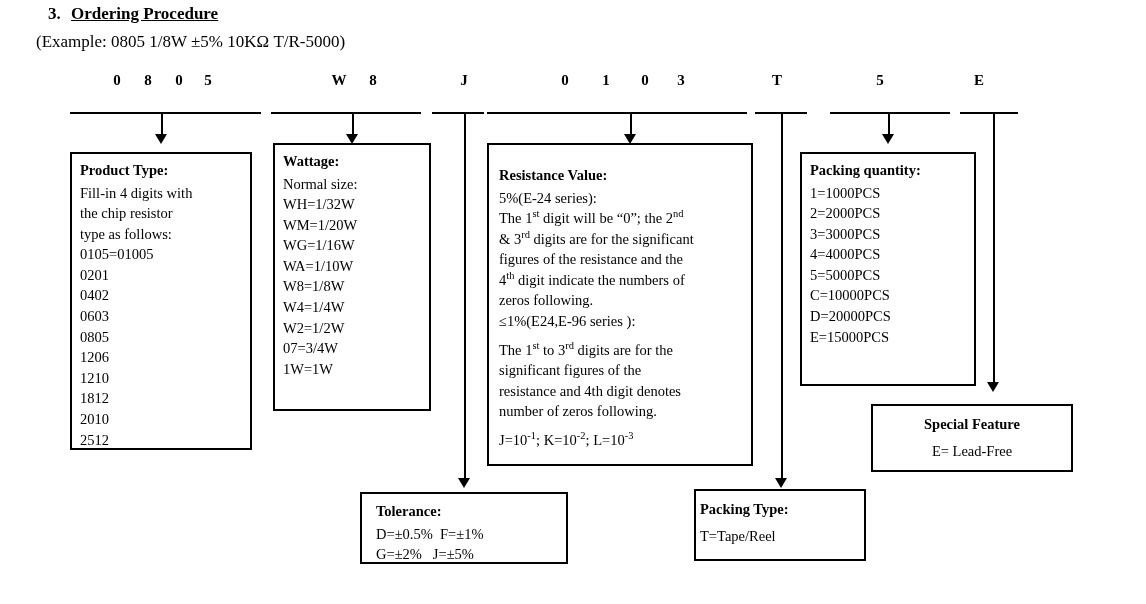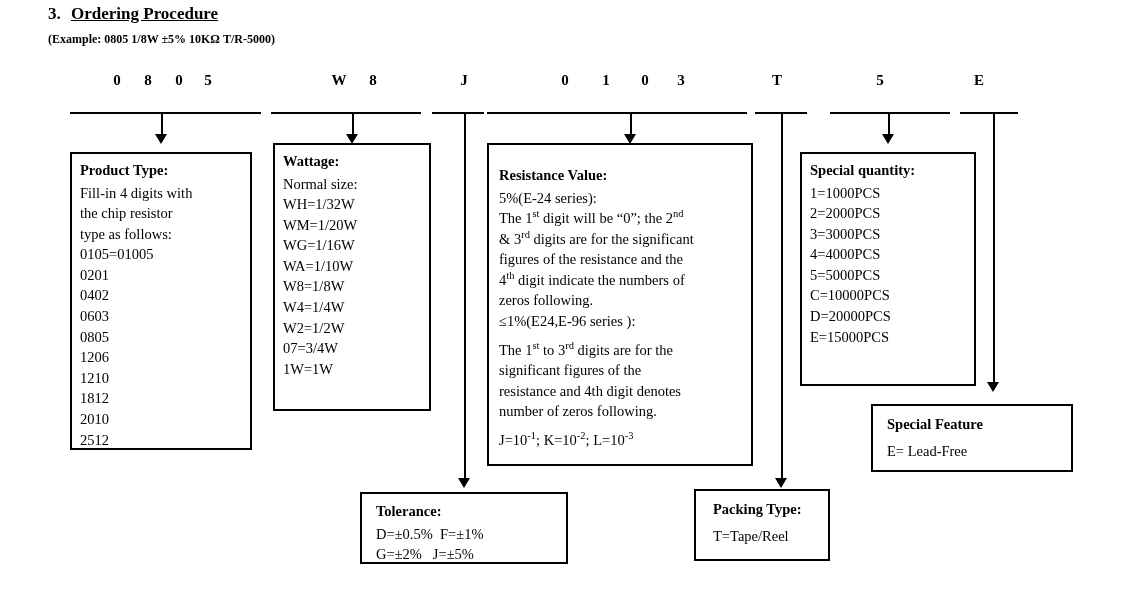--- a/index.html
+++ b/index.html
@@ -24,23 +24,23 @@
 
   #title {
     left: 48px; top: 4px;
     font-size: 17px;
     font-weight: bold;
   }
   #title .num { font-weight: bold; }
   #title .u { text-decoration: underline; }
 
   #example {
-    left: 48px; top: 32px;
-    font-size: 12px;
-    font-weight: bold;
+    left: 36px; top: 32px;
+    font-size: 17px;
+    font-weight: normal;
   }
 
   
   .code {
     font-size: 15px;
     font-weight: bold;
     text-align: center;
   }
 
   
@@ -171,40 +171,40 @@
     <span class="ln" style="height:8px;"></span>
     <span class="ln"><span>The 1</span><sup>st</sup><span> to 3</span><sup>rd</sup><span> digits are for the</span></span>
     <span class="ln">significant figures of the</span>
     <span class="ln">resistance and 4th digit denotes</span>
     <span class="ln">number of zeros following.</span>
     <span class="ln" style="height:8px;"></span>
     <span class="ln"><span>J=10</span><sup>-1</sup><span>; K=10</span><sup>-2</sup><span>; L=10</span><sup>-3</sup></span>
   </div>
 
   <div class="abs box" style="left:800px; top:152px; width:176px; height:234px;">
-    <span class="hdr">Special quantity:</span>
+    <span class="hdr">Packing quantity:</span>
     <span class="ln">1=1000PCS</span>
     <span class="ln">2=2000PCS</span>
     <span class="ln">3=3000PCS</span>
     <span class="ln">4=4000PCS</span>
     <span class="ln">5=5000PCS</span>
     <span class="ln">C=10000PCS</span>
     <span class="ln">D=20000PCS</span>
     <span class="ln">E=15000PCS</span>
   </div>
 
-  <div class="abs box" style="left:871px; top:404px; width:202px; height:68px; padding:8px 14px;">
+  <div class="abs box" style="left:871px; top:404px; width:202px; height:68px; padding:8px 14px;text-align:center;">
     <span class="hdr">Special Feature</span>
     <span class="ln" style="margin-top:6px;">E= Lead-Free</span>
   </div>
 
   <div class="abs box" style="left:360px; top:492px; width:208px; height:72px; padding:7px 14px;">
     <span class="hdr">Tolerance:</span>
     <span class="ln">D=±0.5%  F=±1%</span>
     <span class="ln">G=±2%   J=±5%</span>
   </div>
 
-  <div class="abs box" style="left:694px; top:489px; width:136px; height:72px; padding:8px 17px;">
+  <div class="abs box" style="left:694px; top:489px; width:172px; height:72px; padding:8px 4px;">
     <span class="hdr">Packing Type:</span>
     <span class="ln" style="margin-top:6px;">T=Tape/Reel</span>
   </div>
 
 </div>
 
 </body></html>

